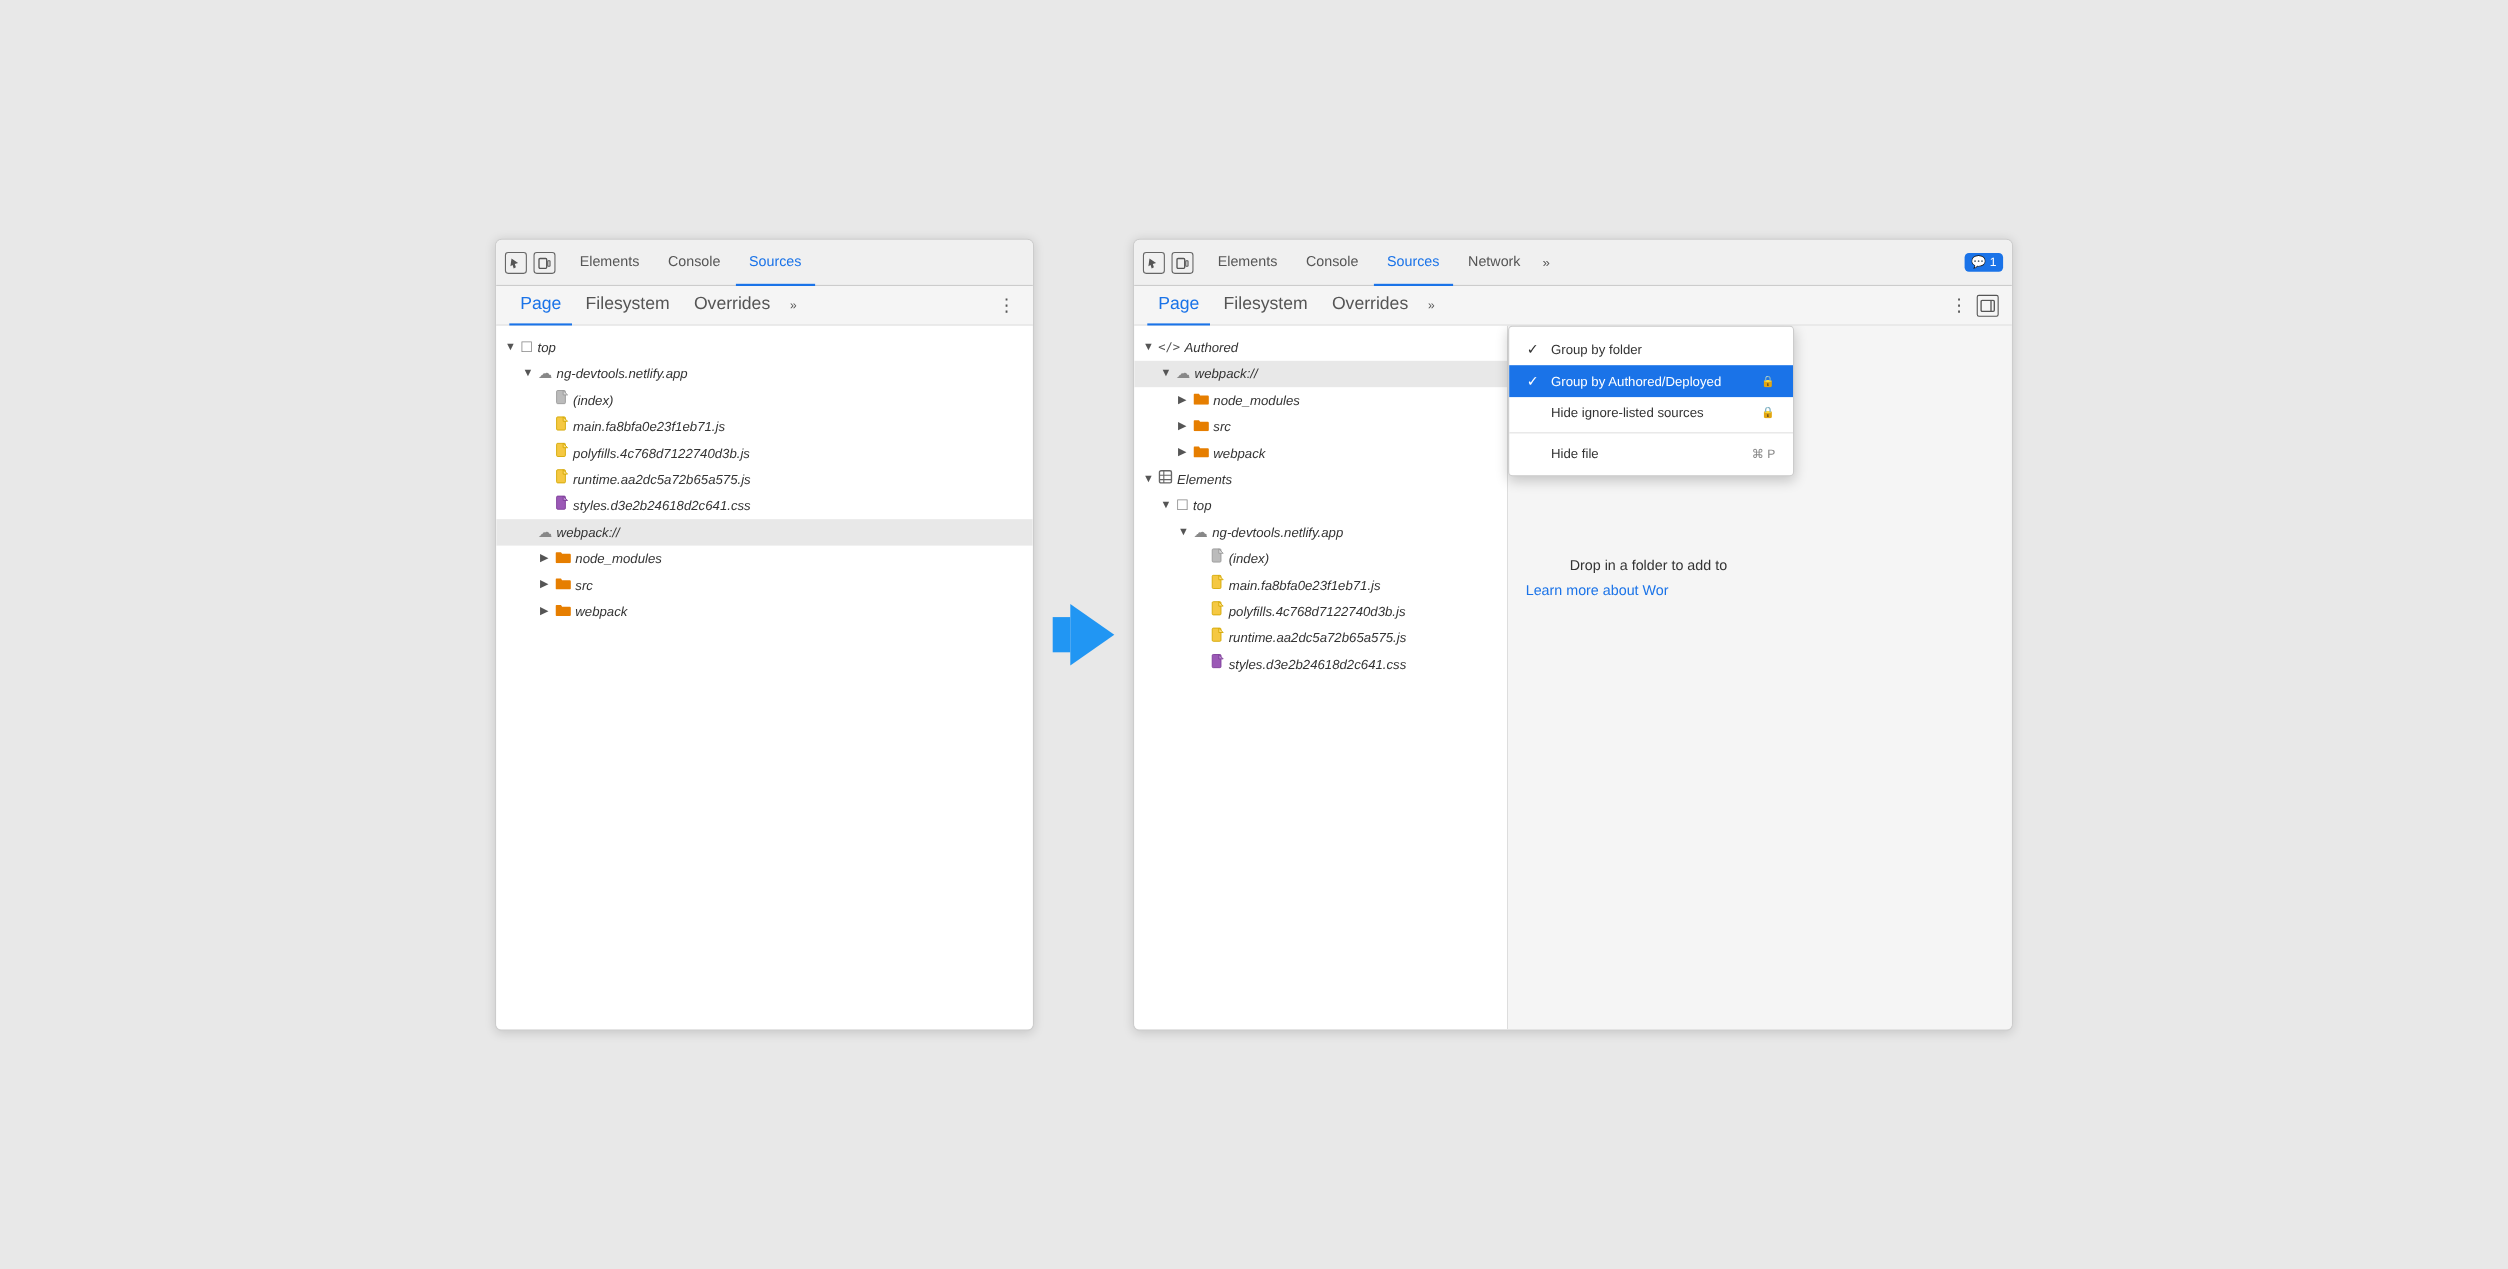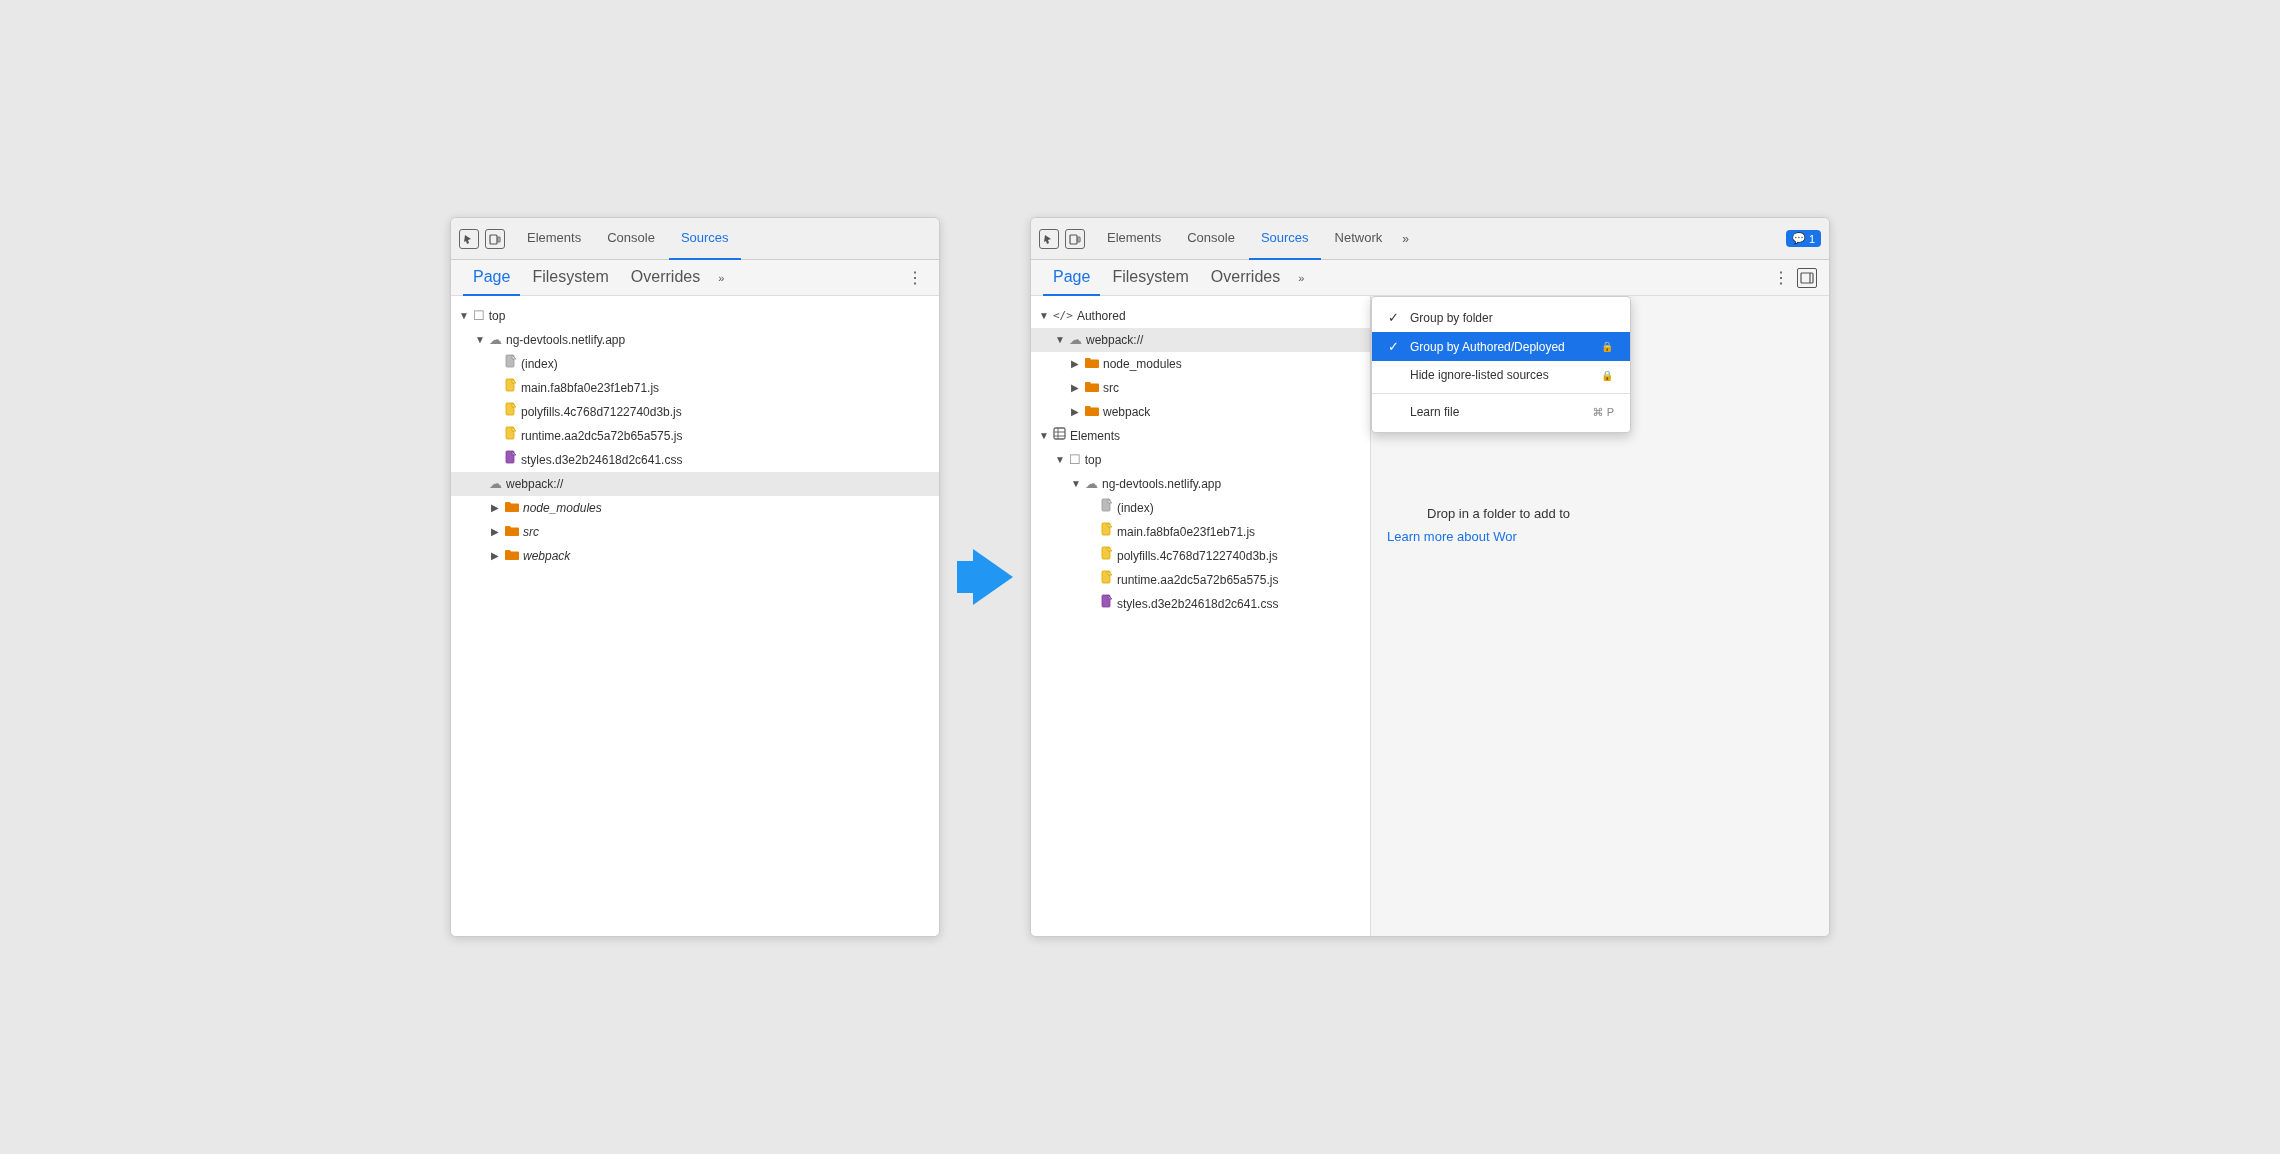--- a/index.html
+++ b/index.html
@@ -184,20 +184,21 @@
       display: inline-block;
       margin-right: 4px;
       font-size: 13px;
     }
     .icon-box { color: #888; }
     .icon-cloud { color: #888; }
     .icon-file-gray { color: #999; }
     .tree-label {
       font-size: 12px;
       color: #333;
+      font-style: italic;
     }
     .tree-label.italic {
       font-style: italic;
     }
     
     .arrow-container {
       display: flex;
       align-items: center;
       justify-content: center;
       width: 90px;
@@ -625,21 +626,21 @@
 
           <div class="dropdown-item">
             <span class="check"></span>
             <span class="label">Hide ignore-listed sources</span>
             <span style="font-size:10px;">🔒</span>
           </div>
           <div class="dropdown-divider"></div>
 
           <div class="dropdown-item">
             <span class="check"></span>
-            <span class="label">Learn file</span>
+            <span class="label">Hide file</span>
             <span class="shortcut">⌘ P</span>
           </div>
         </div>
 
         <div class="right-pane-content" style="margin-top:190px;">
           <p class="drop-text">Drop in a folder to add to</p>
           <a class="learn-link" href="#">Learn more about Wor</a>
         </div>
       </div>
     </div>

